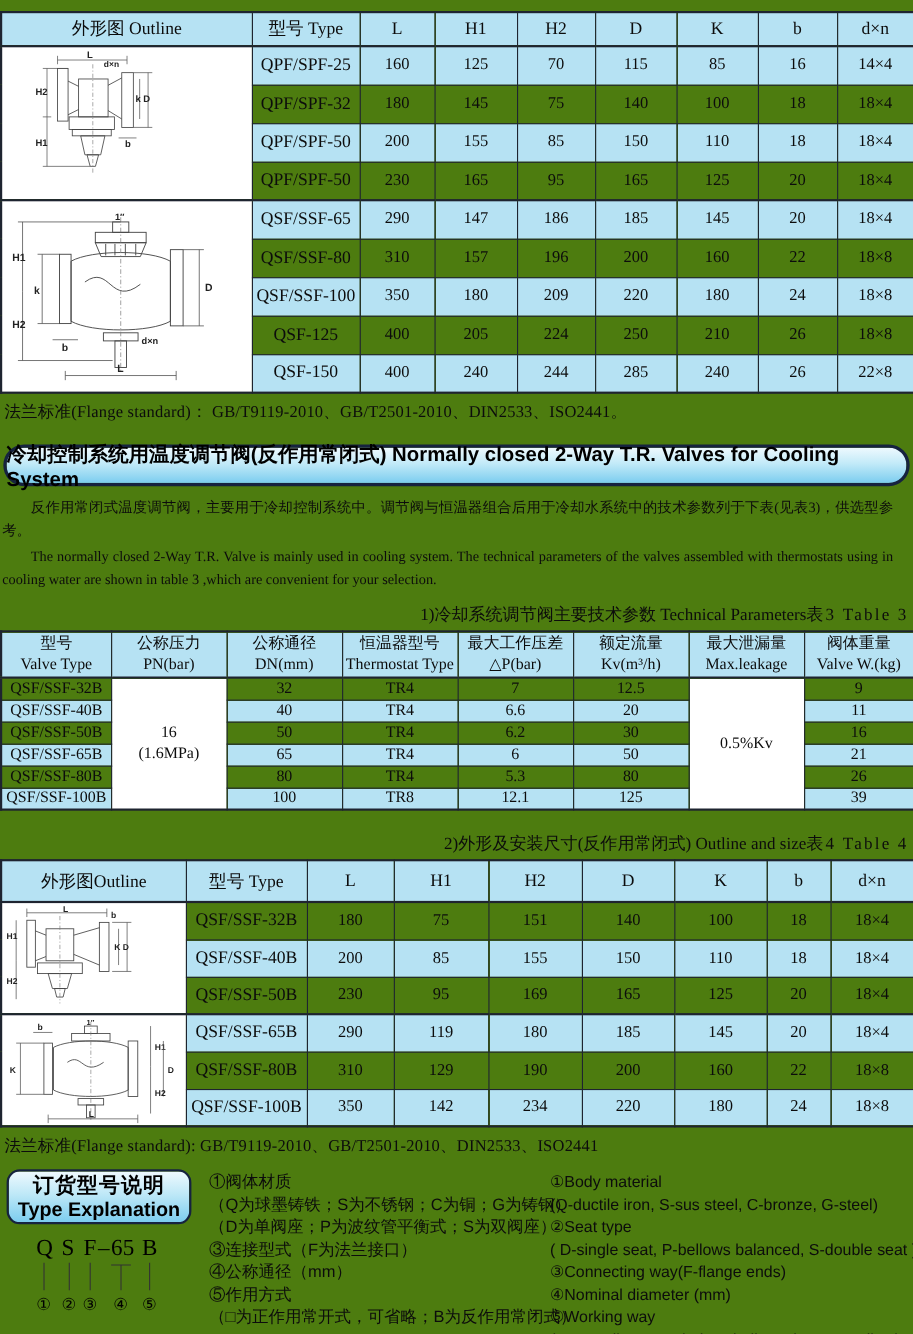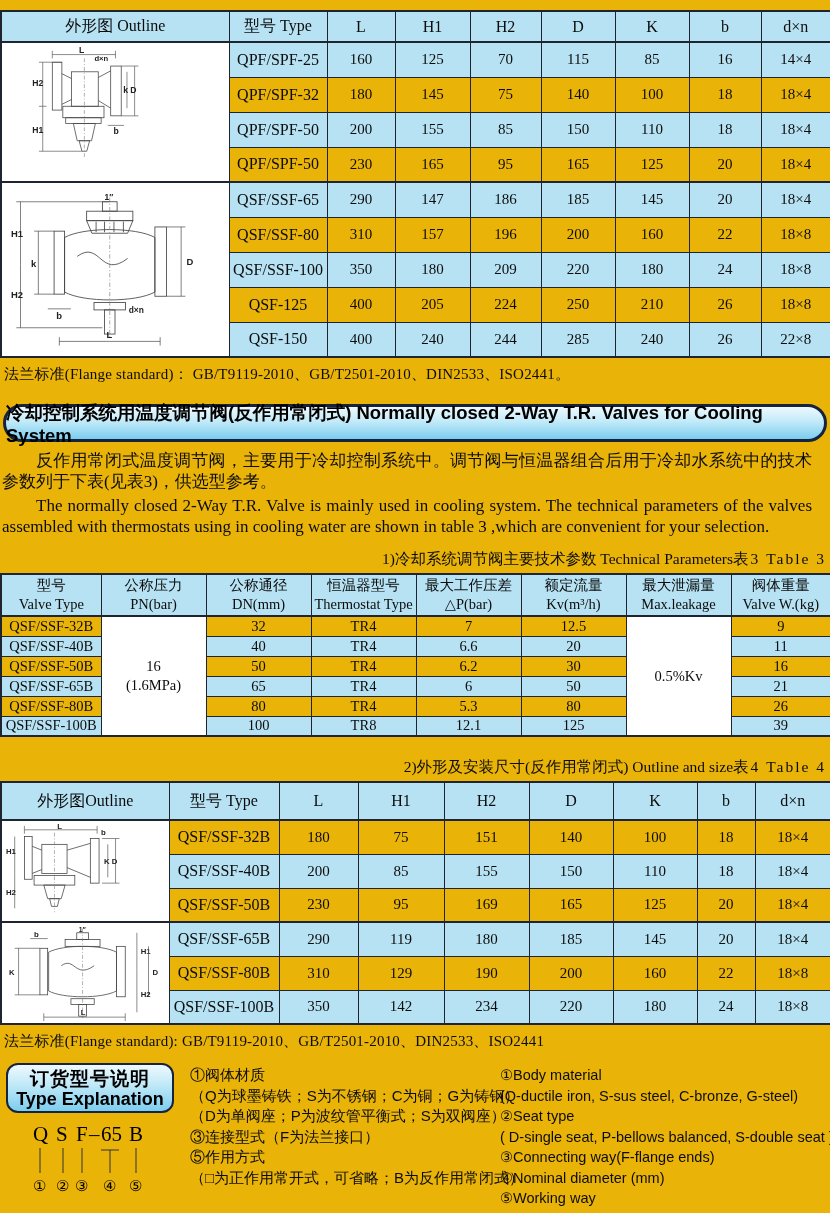--- a/index.html
+++ b/index.html
@@ -2,21 +2,21 @@
 <html><head>
 <meta charset="utf-8">
 <style>
   :root{
     --blue:#b6e2f3;
     --line:#1e2430;
     --ink:#0c0c0c;
   }
   *{margin:0;padding:0;box-sizing:border-box;}
   body{background:#fff;width:830px;font-family:"Liberation Serif",serif;color:var(--ink);}
-  .page{width:830px;height:1213px;position:relative;background:#eab308;overflow:hidden;}
+  .page{width:830px;height:1213px;position:relative;background:#4d7c0f;overflow:hidden;}
 
   
   table{border-collapse:collapse;table-layout:fixed;width:830px;}
   td,th{border:1px solid var(--line);text-align:center;vertical-align:middle;
         font-weight:normal;overflow:hidden;}
   .bl{background:var(--blue);}
   .t-outer{border:2px solid var(--line);}
 
   
   #table1{margin-top:10px;}
@@ -28,21 +28,21 @@
 
   
   .note{font-size:15px;margin:7px 0 0 4px;letter-spacing:.2px;}
 
   
   .banner{margin:20px auto 0 auto;width:824px;height:38px;border:3px solid #16233f;border-radius:19px;
           background:linear-gradient(180deg,#eef9fe 0%,#c2eaf8 45%,#7ccdef 100%);
           display:flex;align-items:center;justify-content:center;
           font-family:"Liberation Sans",sans-serif;font-weight:bold;font-size:18.5px;color:#000;}
 
-  .para{font-size:17px;line-height:21px;margin:8px 18px 0 2px;text-align:justify;}
+  .para{font-size:13px;line-height:21px;margin:8px 18px 0 2px;text-align:justify;}
   .para.cn{text-indent:2em;}
   .para.en{text-indent:2em;margin-top:3px;}
 
   .sec-head{display:flex;justify-content:flex-end;align-items:flex-end;
             font-size:15.5px;margin:12px 4px 0 2px;}
   .sec-head .ref{letter-spacing:2px;}
 
   
   #table3{margin-top:3px;}
   #table3 th{height:42px;font-size:14.5px;line-height:19px;border-bottom:2px solid var(--line);}
@@ -543,20 +543,21 @@
         <text class="circ" x="52" y="70">③</text>
         <text class="circ" x="80" y="70">④</text>
         <text class="circ" x="106" y="70">⑤</text>
       </svg>
     </div>
     <div class="bcol-cn">
       <div>①阀体材质</div>
       <div>（Q为球墨铸铁；S为不锈钢；C为铜；G为铸钢）</div>
       <div>（D为单阀座；P为波纹管平衡式；S为双阀座）</div>
       <div>③连接型式（F为法兰接口）</div>
+      <div>④公称通径（mm）</div>
       <div>⑤作用方式</div>
       <div>（□为正作用常开式，可省略；B为反作用常闭式）</div>
     </div>
     <div class="bcol-en">
       <div>①Body material</div>
       <div>(Q-ductile iron, S-sus steel, C-bronze, G-steel)</div>
       <div>②Seat type</div>
       <div>( D-single seat, P-bellows balanced, S-double seat )</div>
       <div>③Connecting way(F-flange ends)</div>
       <div>④Nominal diameter (mm)</div>

